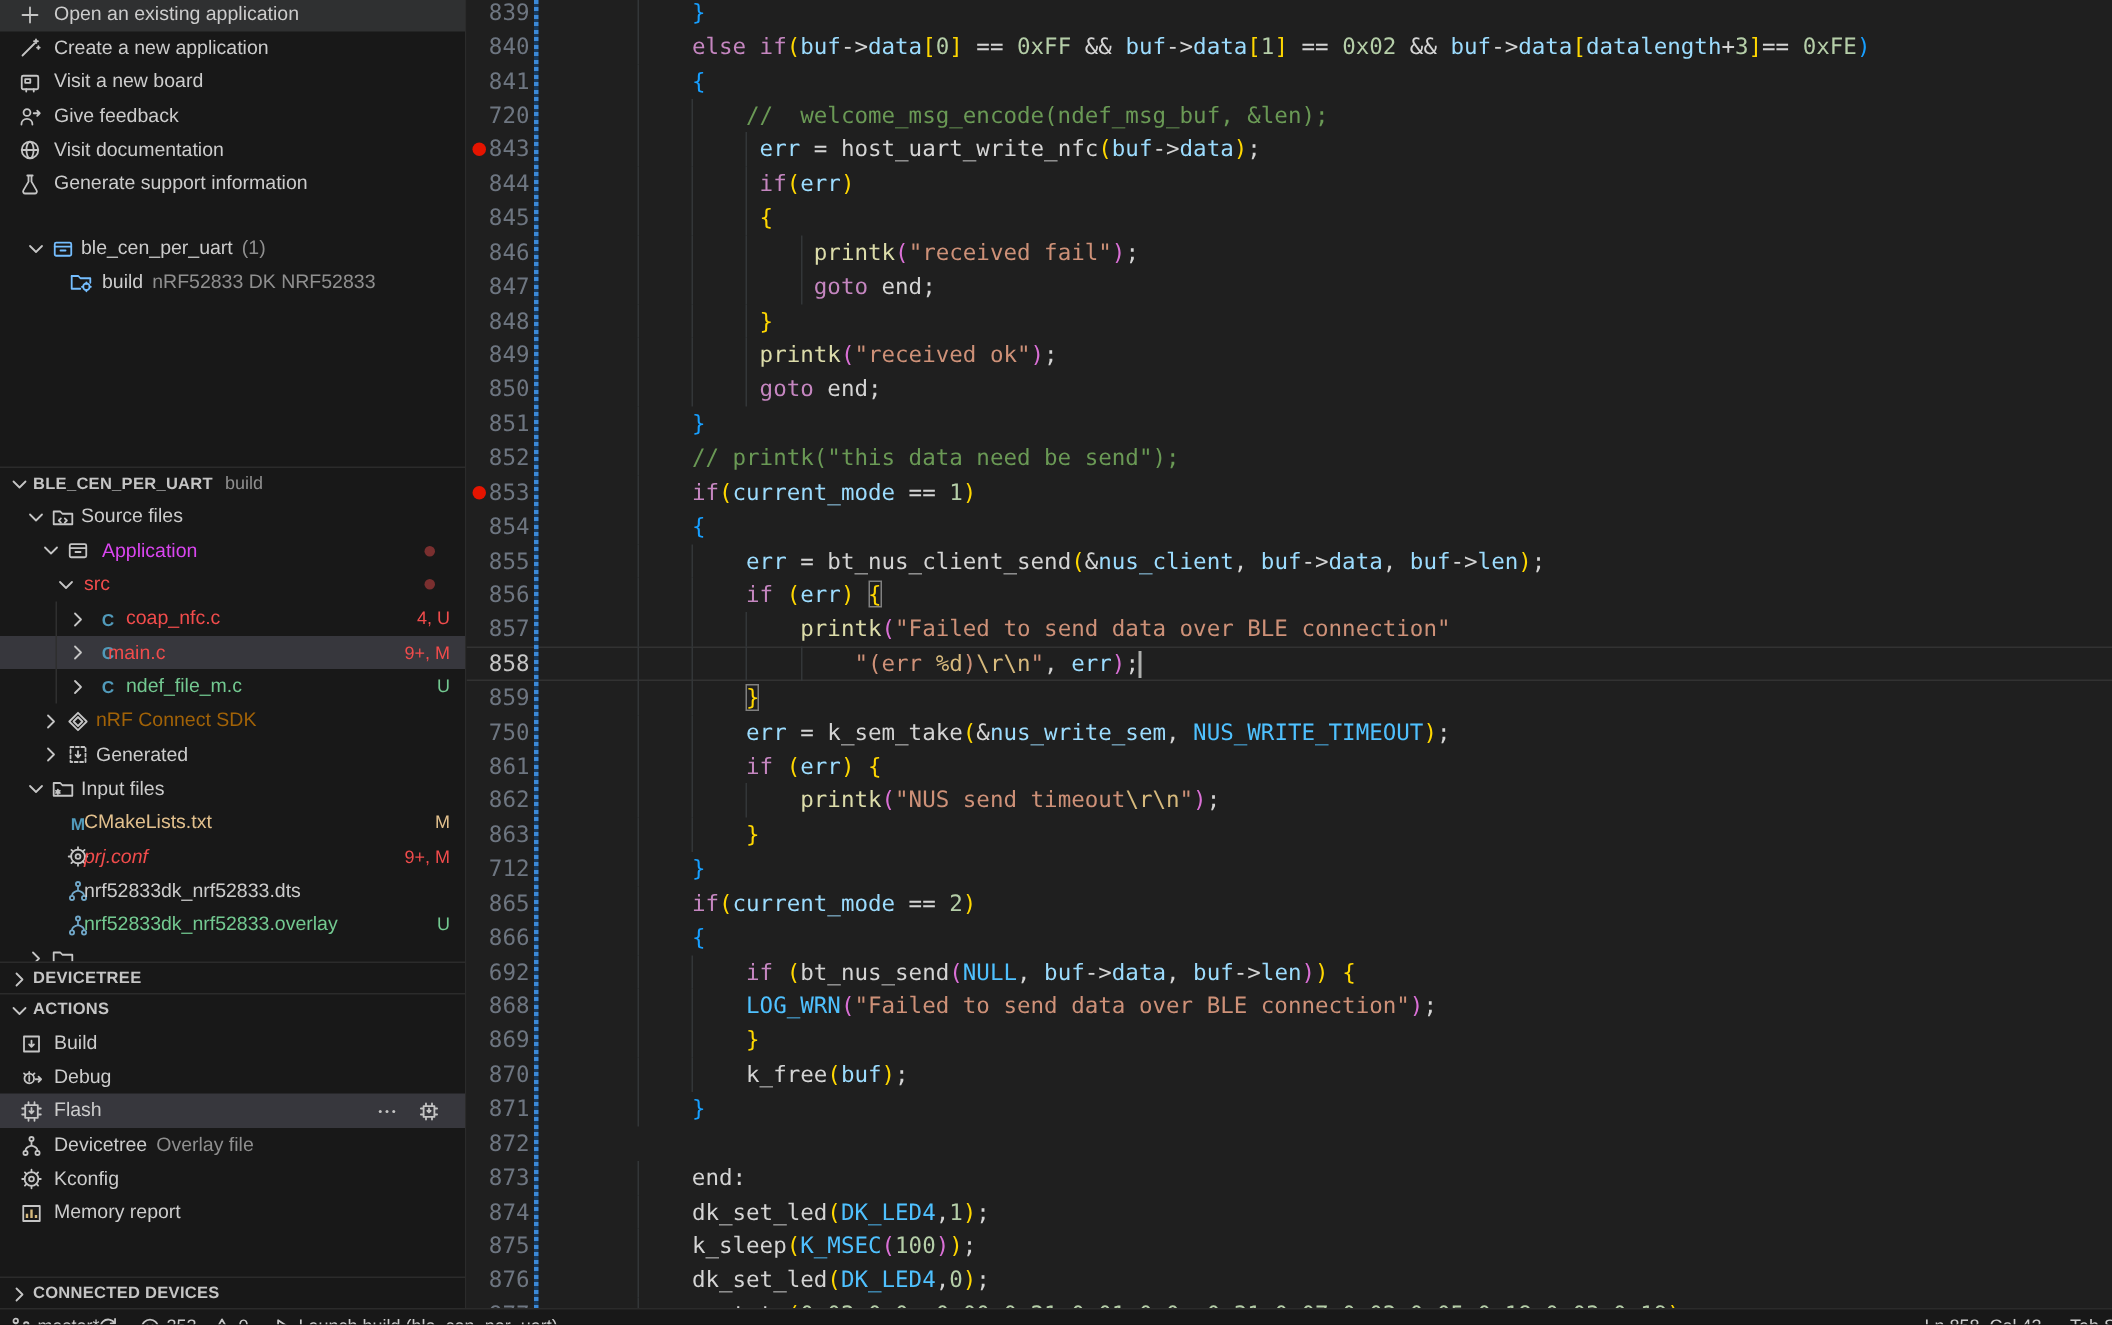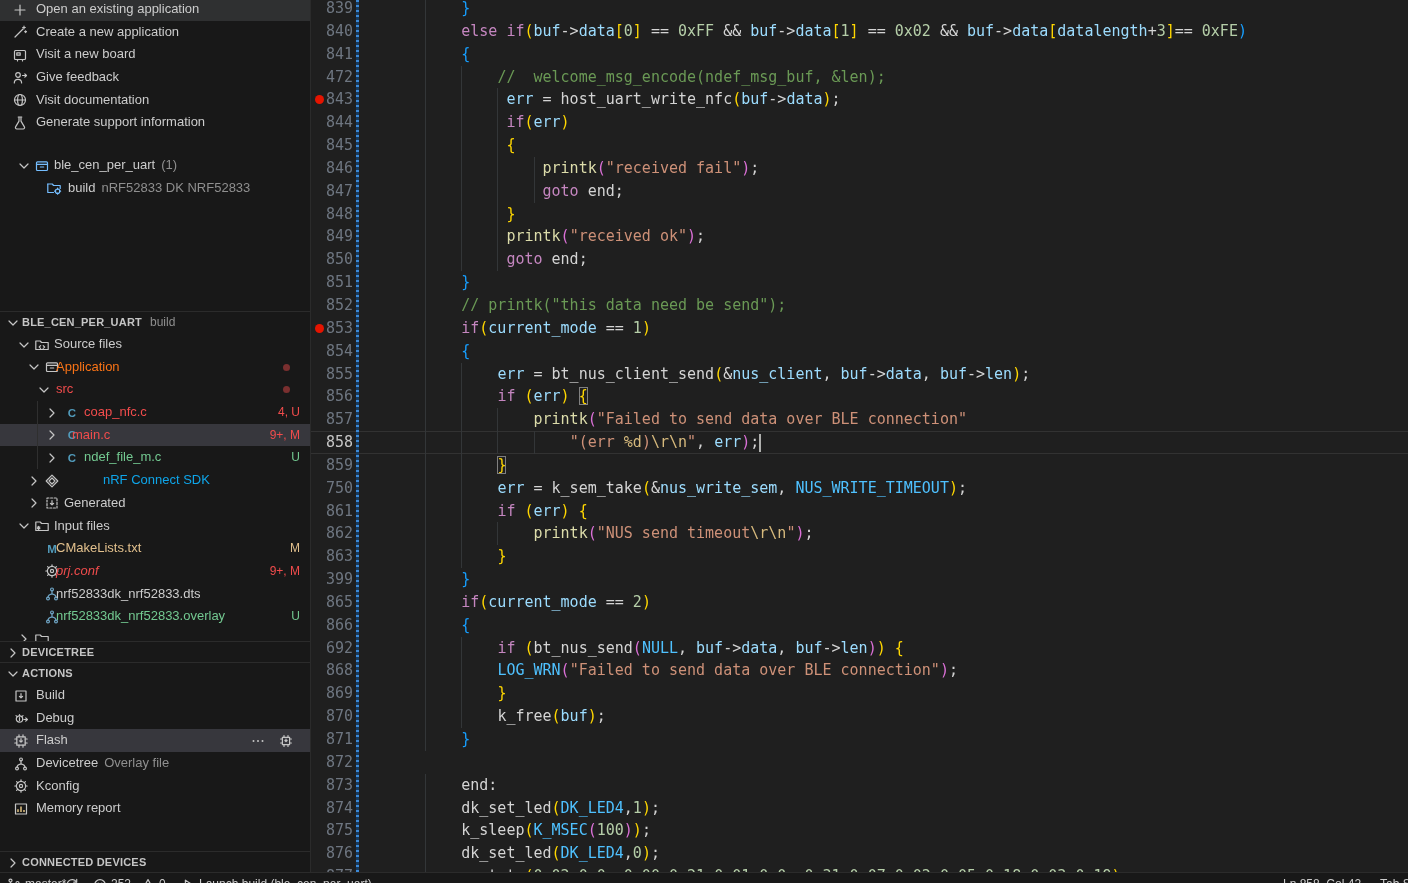--- a/index.html
+++ b/index.html
@@ -151,21 +151,21 @@
             <svg width="16" height="16" viewBox="0 0 16 16">
               <path d="M4 6l4 4 4-4" fill="none" stroke="#c5c5c5" stroke-width="1.2" stroke-linecap="round" stroke-linejoin="round"></path>
             </svg>
           </span>
           <span class="ic" style="left: 44px;">
             <svg width="16" height="16" viewBox="0 0 16 16">
               <rect x="2.5" y="3.8" width="11" height="8.7" rx="1" fill="none" stroke="#c5c5c5" stroke-width="1.2" stroke-linecap="round" stroke-linejoin="round"></rect>
               <path d="M2.5 6.4h11M6.3 9h3.4" fill="none" stroke="#c5c5c5" stroke-width="1.2" stroke-linecap="round" stroke-linejoin="round"></path>
             </svg>
           </span>
-          <span class="lbl" style="left: 56px; color: #f97316;">Application</span>
+          <span class="lbl" style="left: 68px; color: #d946ef;">Application</span>
           <div class="dotbadge" style="background: rgba(241, 76, 76, 0.45);"></div>
         </div>
         <div class="row">
           <span class="ic" style="left: 36px;">
             <svg width="16" height="16" viewBox="0 0 16 16">
               <path d="M4 6l4 4 4-4" fill="none" stroke="#c5c5c5" stroke-width="1.2" stroke-linecap="round" stroke-linejoin="round"></path>
             </svg>
           </span>
           <span class="lbl" style="left: 56px; color: rgb(241, 76, 76);">src</span>
           <div class="dotbadge" style="background: rgba(241, 76, 76, 0.45);"></div>
@@ -217,21 +217,21 @@
             <svg width="16" height="16" viewBox="0 0 16 16">
               <path d="M6 4l4 4-4 4" fill="none" stroke="#c5c5c5" stroke-width="1.2" stroke-linecap="round" stroke-linejoin="round"></path>
             </svg>
           </span>
           <span class="ic" style="left: 44px;">
             <svg width="16" height="16" viewBox="0 0 16 16">
               <path d="M8 2.2 13.8 8 8 13.8 2.2 8z" fill="none" stroke="#c5c5c5" stroke-width="1.2" stroke-linecap="round" stroke-linejoin="round"></path>
               <path d="M8 5 11 8 8 11 5 8z" fill="none" stroke="#c5c5c5" stroke-width="1.2" stroke-linecap="round" stroke-linejoin="round"></path>
             </svg>
           </span>
-          <span class="lbl" style="left: 64px; color: #0ea5e9; margin-left: 39px;">nRF Connect SDK</span>
+          <span class="lbl" style="left: 64px; color: #a16207;">nRF Connect SDK</span>
         </div>
         <div class="row">
           <span class="ic" style="left: 26px;">
             <svg width="16" height="16" viewBox="0 0 16 16">
               <path d="M6 4l4 4-4 4" fill="none" stroke="#c5c5c5" stroke-width="1.2" stroke-linecap="round" stroke-linejoin="round"></path>
             </svg>
           </span>
           <span class="ic" style="left: 44px;">
             <svg width="16" height="16" viewBox="0 0 16 16">
               <rect x="3" y="3" width="10" height="10" stroke-dasharray="2 1.6" fill="none" stroke="#c5c5c5" stroke-width="1.2" stroke-linecap="round" stroke-linejoin="round"></rect>
@@ -423,21 +423,21 @@
           <span class="ln">840</span>
           <div class="ig" style="left: 114.13px;"></div>
           <span class="ct" style="left: 78px;"><span style="color: rgb(212, 212, 212);">        </span><span style="color: rgb(197, 134, 192);">else</span><span style="color: rgb(212, 212, 212);"> </span><span style="color: rgb(197, 134, 192);">if</span><span style="color: rgb(255, 215, 0);">(</span><span style="color: rgb(156, 220, 254);">buf</span><span style="color: rgb(212, 212, 212);">-&gt;</span><span style="color: rgb(156, 220, 254);">data</span><span style="color: rgb(255, 215, 0);">[</span><span style="color: rgb(181, 206, 168);">0</span><span style="color: rgb(255, 215, 0);">]</span><span style="color: rgb(212, 212, 212);"> == </span><span style="color: rgb(181, 206, 168);">0xFF</span><span style="color: rgb(212, 212, 212);"> &amp;&amp; </span><span style="color: rgb(156, 220, 254);">buf</span><span style="color: rgb(212, 212, 212);">-&gt;</span><span style="color: rgb(156, 220, 254);">data</span><span style="color: rgb(255, 215, 0);">[</span><span style="color: rgb(181, 206, 168);">1</span><span style="color: rgb(255, 215, 0);">]</span><span style="color: rgb(212, 212, 212);"> == </span><span style="color: rgb(181, 206, 168);">0x02</span><span style="color: rgb(212, 212, 212);"> &amp;&amp; </span><span style="color: rgb(156, 220, 254);">buf</span><span style="color: rgb(212, 212, 212);">-&gt;</span><span style="color: rgb(156, 220, 254);">data</span><span style="color: rgb(255, 215, 0);">[</span><span style="color: rgb(156, 220, 254);">datalength</span><span style="color: rgb(212, 212, 212);">+</span><span style="color: rgb(181, 206, 168);">3</span><span style="color: rgb(255, 215, 0);">]</span><span style="color: rgb(212, 212, 212);">== </span><span style="color: rgb(181, 206, 168);">0xFE</span><span style="color: rgb(23, 159, 255);">)</span></span>
         </div>
         <div class="crow">
           <span class="ln">841</span>
           <div class="ig" style="left: 114.13px;"></div>
           <span class="ct" style="left: 78px;"><span style="color: rgb(212, 212, 212);">        </span><span style="color: rgb(23, 159, 255);">{</span></span>
         </div>
         <div class="crow">
-          <span class="ln">472</span>
+          <span class="ln">720</span>
           <div class="ig" style="left: 114.13px;"></div>
           <div class="ig" style="left: 150.26px;"></div>
           <span class="ct" style="left: 78px;"><span style="color: rgb(212, 212, 212);">            </span><span style="color: rgb(106, 153, 85);">//  welcome_msg_encode(ndef_msg_buf, &amp;len);</span></span>
         </div>
         <div class="crow">
           <span class="ln">843</span>
           <div class="ig" style="left: 114.13px;"></div>
           <div class="ig" style="left: 150.26px;"></div>
           <div class="ig" style="left: 186.39px;"></div>
           <span class="ct" style="left: 78px;"><span style="color: rgb(212, 212, 212);">             </span><span style="color: rgb(156, 220, 254);">err</span><span style="color: rgb(212, 212, 212);"> = </span><span style="color: rgb(212, 212, 212);">host_uart_write_nfc</span><span style="color: rgb(255, 215, 0);">(</span><span style="color: rgb(156, 220, 254);">buf</span><span style="color: rgb(212, 212, 212);">-&gt;</span><span style="color: rgb(156, 220, 254);">data</span><span style="color: rgb(255, 215, 0);">)</span><span style="color: rgb(212, 212, 212);">;</span></span>
@@ -565,21 +565,21 @@
           <div class="ig" style="left: 186.39px;"></div>
           <span class="ct" style="left: 78px;"><span style="color: rgb(212, 212, 212);">                </span><span style="color: rgb(220, 220, 170);">printk</span><span style="color: rgb(218, 112, 214);">(</span><span style="color: rgb(206, 145, 120);">"NUS send timeout</span><span style="color: rgb(215, 186, 125);">\r\n</span><span style="color: rgb(206, 145, 120);">"</span><span style="color: rgb(218, 112, 214);">)</span><span style="color: rgb(212, 212, 212);">;</span></span>
         </div>
         <div class="crow">
           <span class="ln">863</span>
           <div class="ig" style="left: 114.13px;"></div>
           <div class="ig" style="left: 150.26px;"></div>
           <span class="ct" style="left: 78px;"><span style="color: rgb(212, 212, 212);">            </span><span style="color: rgb(255, 215, 0);">}</span></span>
         </div>
         <div class="crow">
-          <span class="ln">399</span>
+          <span class="ln">712</span>
           <div class="ig" style="left: 114.13px;"></div>
           <span class="ct" style="left: 78px;"><span style="color: rgb(212, 212, 212);">        </span><span style="color: rgb(23, 159, 255);">}</span></span>
         </div>
         <div class="crow">
           <span class="ln">865</span>
           <div class="ig" style="left: 114.13px;"></div>
           <span class="ct" style="left: 78px;"><span style="color: rgb(212, 212, 212);">        </span><span style="color: rgb(197, 134, 192);">if</span><span style="color: rgb(255, 215, 0);">(</span><span style="color: rgb(156, 220, 254);">current_mode</span><span style="color: rgb(212, 212, 212);"> == </span><span style="color: rgb(181, 206, 168);">2</span><span style="color: rgb(255, 215, 0);">)</span></span>
         </div>
         <div class="crow">
           <span class="ln">866</span>

